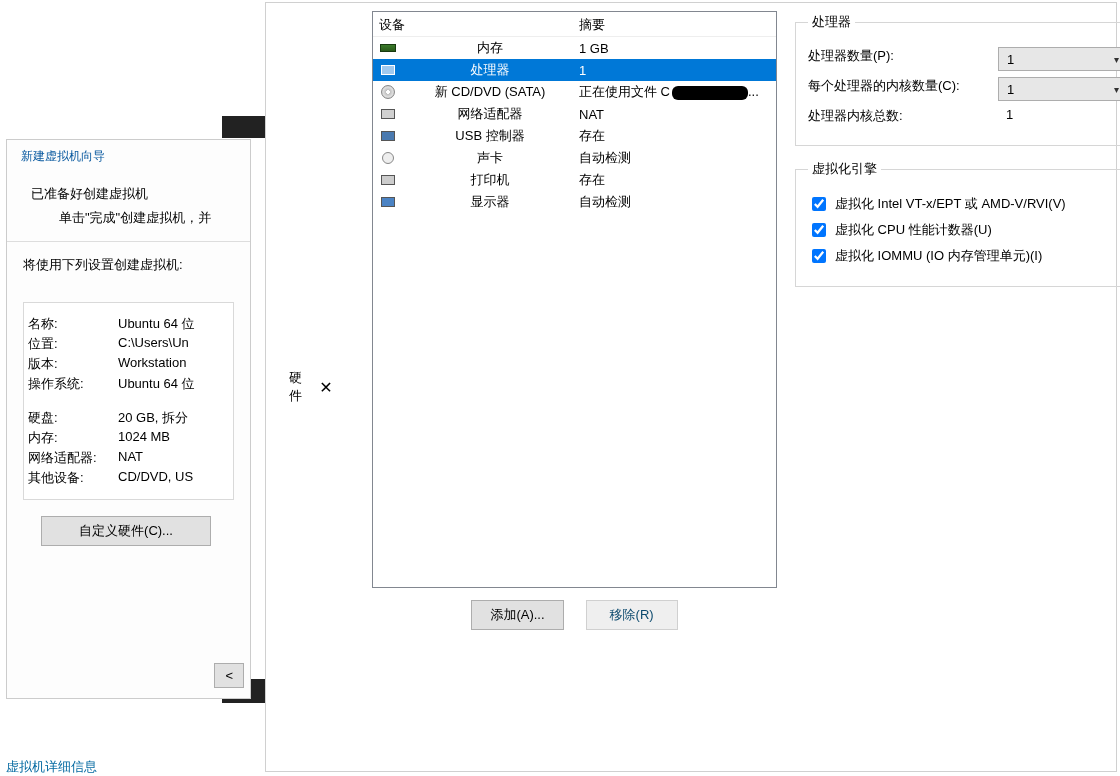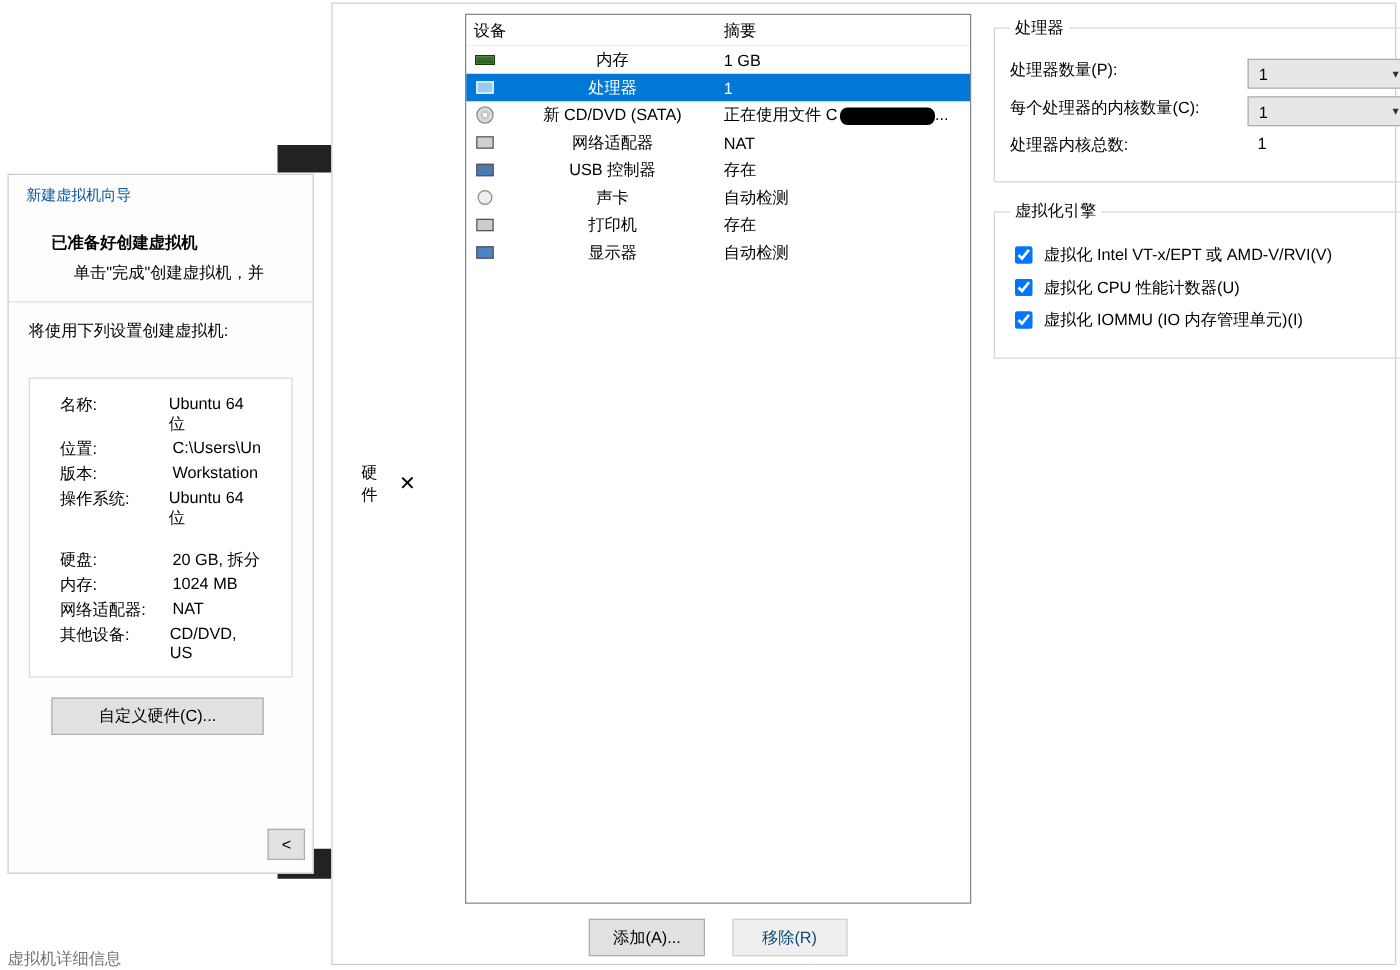--- a/index.html
+++ b/index.html
@@ -12,25 +12,25 @@
     width: 245px; height: 560px;
     background: #fdfdfd;
     border: 1px solid #ccc;
   }
   .wizard-header {
     padding: 8px 14px 0 14px;
     color: #0a5aa0;
     font-size: 12px;
   }
   .wizard-title-block { padding: 6px 14px 14px 24px; border-bottom: 1px solid #ddd; }
-  .wizard-title { font-weight: bold; margin-top: 14px; margin-left: 10px;}
+  .wizard-title { font-weight: normal; margin-top: 14px;}
   .wizard-sub { margin-left: 28px; margin-top: 6px; }
   .wizard-body { padding: 14px 16px; }
   .wizard-body-label { margin-bottom: 8px; }
-  .summary-box { border: 1px solid #d9d9d9; background: #fff; padding: 10px 24px; margin-top: 28px; }
+  .summary-box { border: 1px solid #d9d9d9; background: #fff; padding: 10px 4px; margin-top: 28px; }
   .summary-row { display: flex; margin: 2px 0; }
   .summary-row .k { width: 90px; }
   .summary-gap { height: 12px; }
   .wizard-btn {
     margin-top: 16px;
     border: 1px solid #adadad;
     background: #e1e1e1;
     padding: 5px 0;
     text-align: center;
     width: 170px;
@@ -38,21 +38,21 @@
   }
   .wizard-check { margin-top: 22px; display: flex; align-items: center; gap: 6px; margin-left: 2px;}
   .wizard-check input { width: 14px; height: 14px; }
   .wizard-back-btn {
     position: absolute; bottom: 10px; right: 6px;
     border: 1px solid #adadad; background: #e1e1e1; padding: 4px 10px;
   }
 
   .bottom-link {
     position: absolute; left: 6px; bottom: 0px;
-    color: #737373; font-size: 13px;
+    color: #0369a1; font-size: 13px;
   }
 
   
   .dark-bar1 { position: absolute; left: 222px; top: 116px; width: 45px; height: 22px; background: #222; }
   .dark-bar2 { position: absolute; left: 222px; top: 679px; width: 45px; height: 24px; background: #222; }
 
   
   .hw {
     position: absolute;
     left: 265px; top: 2px;
@@ -66,21 +66,21 @@
     padding: 8px 12px;
   }
   .hw-title { font-size: 13px; }
   .hw-close-x { font-size: 16px; width: 40px; text-align: center; font-family: Arial; cursor: default; }
   .hw-content {
     flex: 1; display: flex; gap: 18px; padding: 8px 18px 0 18px;
   }
   .dev-list-wrap { display: flex; flex-direction: column; width: 405px; }
   .dev-list {
     border: 1px solid #828790; background: #fff;
-    height: 712px;
+    height: 577px;
   }
   .dev-head { display: flex; padding: 4px 6px 2px 6px; border-bottom: 1px solid #eee; }
   .dev-head .c1 { width: 200px; }
   .dev-row { display: flex; align-items: center; padding: 2px 6px; height: 22px; }
   .dev-row.sel { background: #0078d7; color: #fff; }
   .dev-row .icon { width: 18px; height: 16px; margin-right: 4px; display: inline-flex; align-items: center; justify-content: center; }
   .dev-row .name { width: 178px; text-align: center; }
   .dev-row .summary { flex: 1; overflow: hidden; white-space: nowrap; }
   .redact { display:inline-block; width:76px; height:14px; background:#000; border-radius:6px; vertical-align:middle; margin-left:2px;}
 

